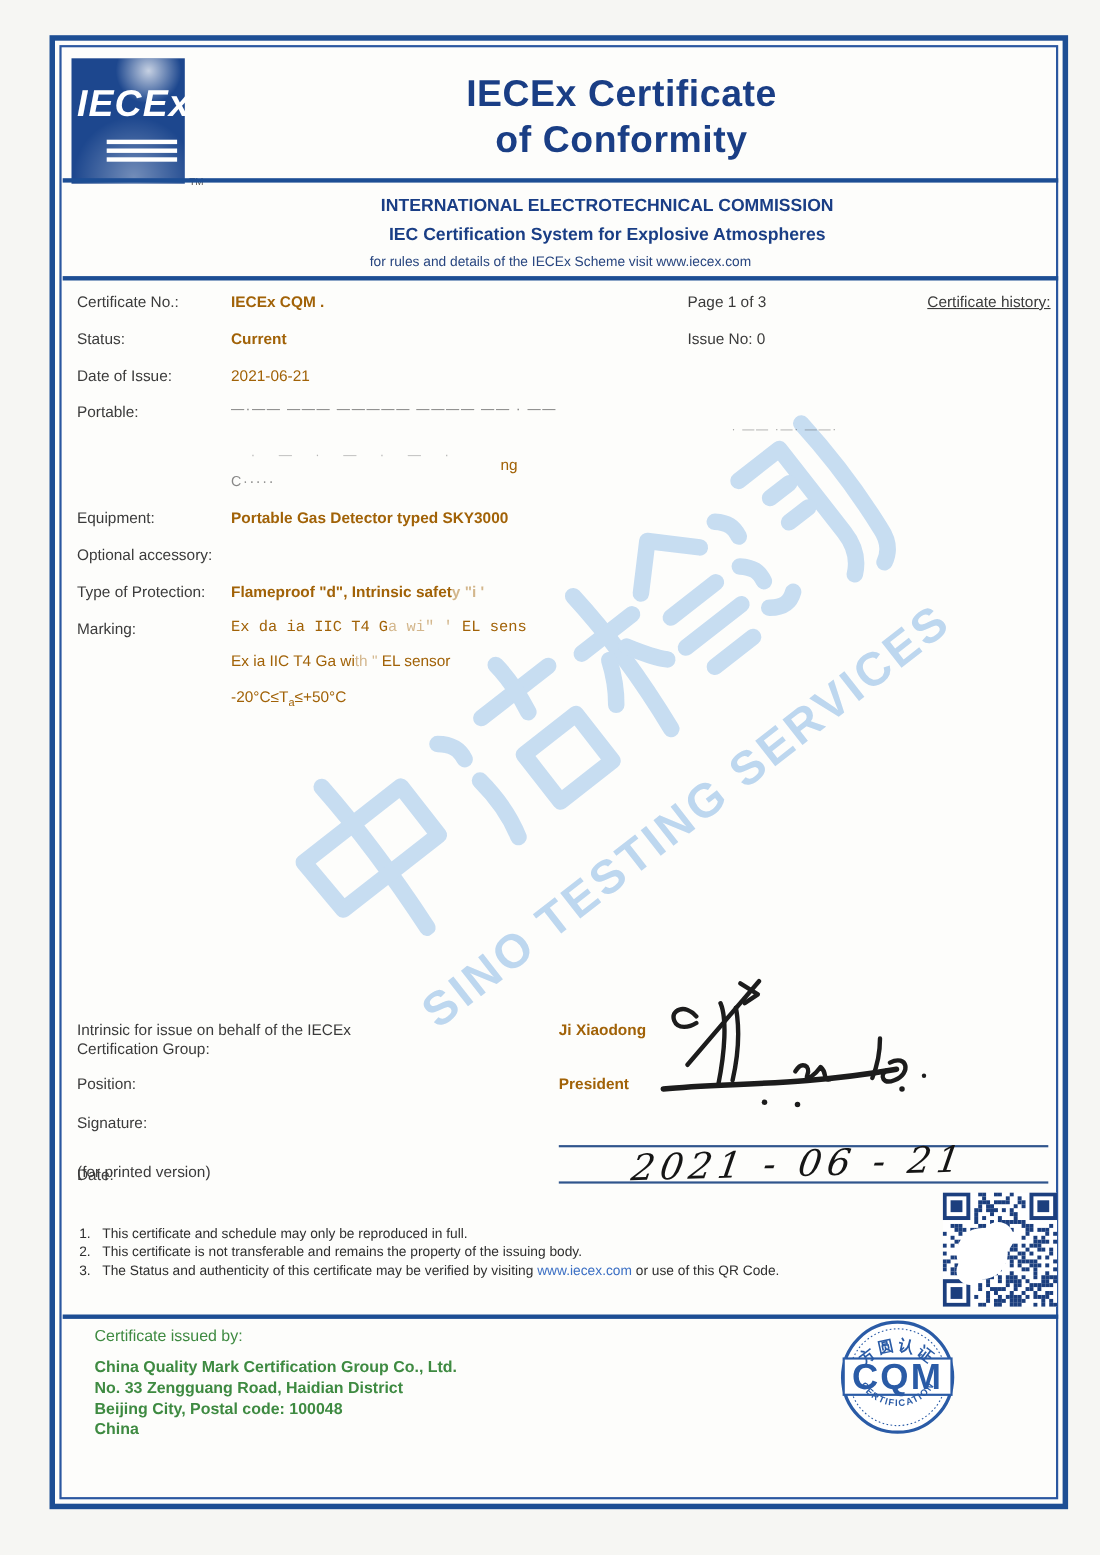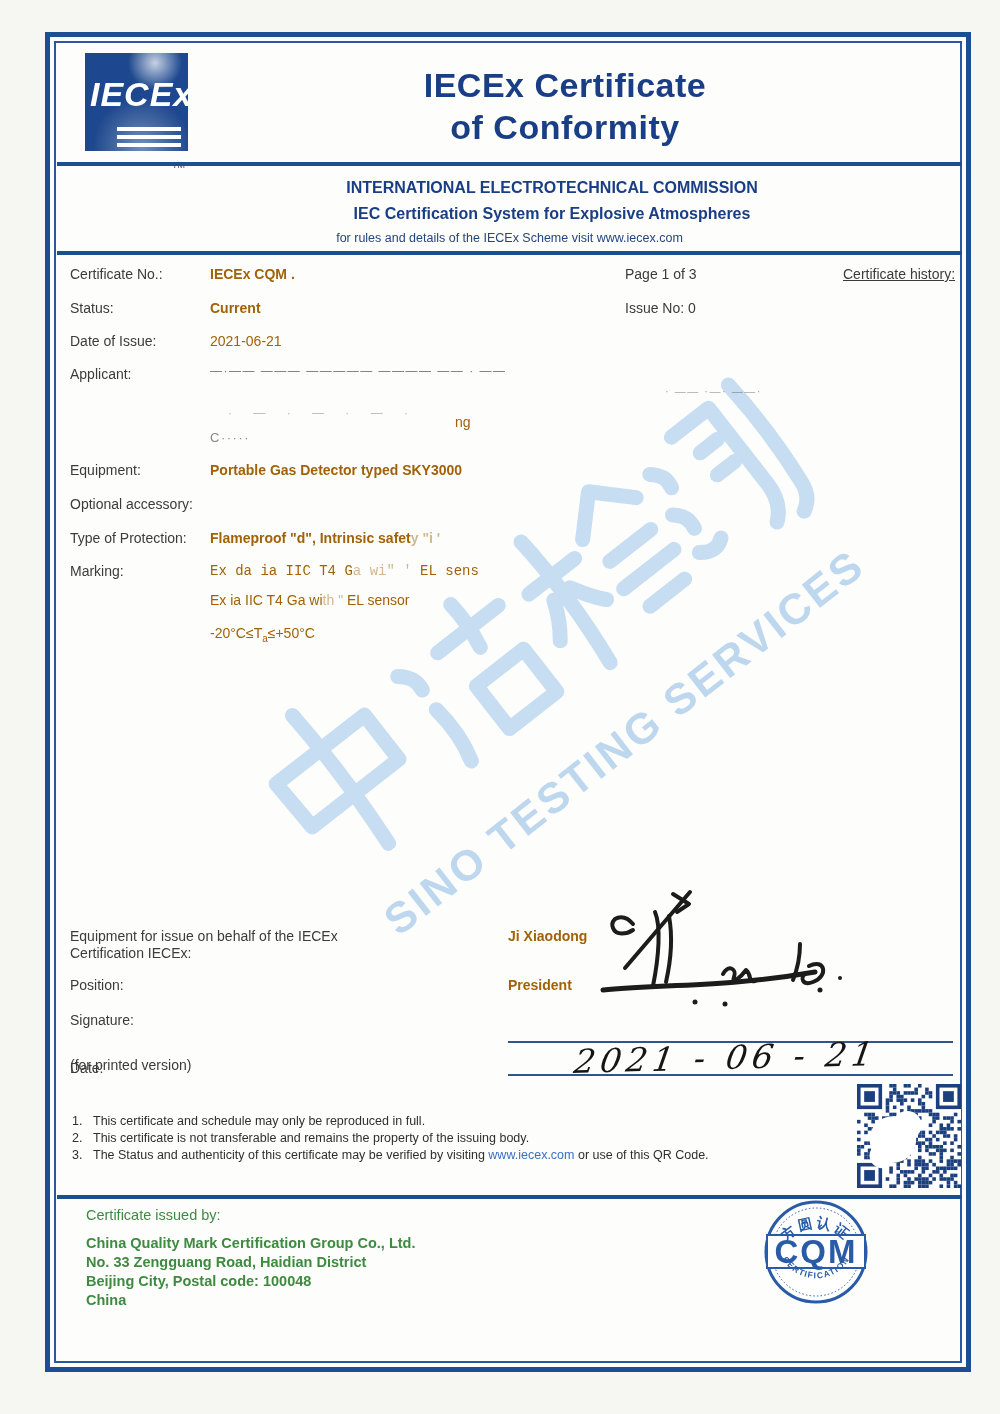--- a/index.html
+++ b/index.html
@@ -4,23 +4,23 @@
 <style>
   html,body{margin:0;padding:0;}
   body{width:1000px;height:1414px;background:#f6f6f3;font-family:"Liberation Sans",sans-serif;position:relative;overflow:hidden;}
   .abs{position:absolute;}
   
   .frame{left:45px;top:32px;width:926px;height:1340px;border:5px solid #1d4e94;box-sizing:border-box;background:#fdfdfb;}
   .frame-inner{position:absolute;left:4px;top:4px;right:4px;bottom:4px;border:2px solid #2b57a0;}
   .rule{height:4px;background:#1d4e94;}
   .thin-line{height:0;border-top:2px solid #30558c;}
   
-  .logo-box{left:65px;top:53px;width:103px;height:98px;background:#1d478e;
+  .logo-box{left:65px;top:53px;width:103px;height:114px;background:#1d478e;
     background-image:radial-gradient(circle at 68% 10%,rgba(255,255,255,.75),rgba(255,255,255,0) 24%),
-                     radial-gradient(circle at 55% 95%,rgba(255,255,255,.38),rgba(255,255,255,0) 45%);margin-left:20px;}
+                     radial-gradient(circle at 55% 95%,rgba(255,255,255,.38),rgba(255,255,255,0) 45%);}
   .logo-text{position:absolute;left:5px;top:22px;color:#fff;font-size:34px;font-weight:bold;font-style:italic;letter-spacing:1px;}
   .logo-bar{position:absolute;left:32px;width:64px;height:4px;background:#fff;}
   .tm{left:172px;top:160px;font-size:9px;color:#4a4a4a;}
   .title{left:168px;width:794px;text-align:center;font-size:34px;font-weight:bold;color:#1a3e85;letter-spacing:.5px;}
   .org1,.org2{left:57px;width:990px;text-align:center;font-weight:bold;font-size:16px;color:#1a3e85;}
   .org3{left:57px;width:905px;text-align:center;font-size:12.5px;color:#27457f;}
   
   .lbl{font-size:14px;color:#3b3b3b;}
   .val{font-size:14px;color:#a16207;}
   .bold{font-weight:bold;}
@@ -100,42 +100,42 @@
 <span class="abs lbl" style="left:625px;top:266px;">Page 1 of 3</span>
 <span class="abs lbl underline" style="left:843px;top:266px;">Certificate history:</span>
 
 <span class="abs lbl" style="left:70px;top:300px;">Status:</span>
 <span class="abs val bold" style="left:210px;top:300px;">Current</span>
 <span class="abs lbl" style="left:625px;top:300px;">Issue No: 0</span>
 
 <span class="abs lbl" style="left:70px;top:333px;">Date of Issue:</span>
 <span class="abs val" style="left:210px;top:333px;">2021-06-21</span>
 
-<span class="abs lbl" style="left:70px;top:366px;">Applicant:</span>
+<span class="abs lbl" style="left:70px;top:366px;">Portable:</span>
 <span class="abs erased" style="left:210px;top:364px;">—·—— ——— ————— ———— —— · ——</span>
 <span class="abs erased" style="left:665px;top:385px;font-size:11px;opacity:.45;">· ——  ·—·  ——·</span>
 <span class="abs erased" style="left:228px;top:406px;opacity:.35;letter-spacing:9px;">· — ·  — ·  —  ·</span>
 <span class="abs val" style="left:455px;top:414px;">ng</span>
 <span class="abs erased" style="left:210px;top:430px;font-size:13px;opacity:.6;">C·····</span>
 
 <span class="abs lbl" style="left:70px;top:462px;">Equipment:</span>
 <span class="abs val bold" style="left:210px;top:462px;">Portable Gas Detector typed SKY3000</span>
 
 <span class="abs lbl" style="left:70px;top:496px;">Optional accessory:</span>
 
 <span class="abs lbl" style="left:70px;top:530px;">Type of Protection:</span>
 <span class="abs val bold" style="left:210px;top:530px;"><span>Flameproof "d", Intrinsic safet</span><span class="faded">y "i  '</span></span>
 
 <span class="abs lbl" style="left:70px;top:563px;">Marking:</span>
 <span class="abs val" style="left:210px;top:563px;font-family:Liberation Mono, monospace;"><span>Ex da ia IIC T4 G</span><span class="faded">a  wi" '</span><span> EL sens</span></span>
 <span class="abs val" style="left:210px;top:592px;"><span>Ex ia IIC T4 Ga wi</span><span class="faded">th  "</span><span> EL sensor</span></span>
 <span class="abs val" style="left:210px;top:625px;"><span>-20°C≤T</span><sub>a</sub><span>≤+50°C</span></span>
 
-<span class="abs lbl" style="left:70px;top:928px;">Equipment for issue on behalf of the IECEx</span>
-<span class="abs lbl" style="left:70px;top:945px;">Certification IECEx:</span>
+<span class="abs lbl" style="left:70px;top:928px;">Intrinsic for issue on behalf of the IECEx</span>
+<span class="abs lbl" style="left:70px;top:945px;">Certification Group:</span>
 <span class="abs val bold" style="left:508px;top:928px;">Ji Xiaodong</span>
 <span class="abs lbl" style="left:70px;top:977px;">Position:</span>
 <span class="abs val bold" style="left:508px;top:977px;">President</span>
 
 <svg class="abs" style="left:595px;top:882px;" width="250" height="125" viewBox="0 0 250 125">
   <g stroke="#1c1c1c" stroke-width="4" fill="none" stroke-linecap="round" stroke-linejoin="round">
     <path d="M38,42 c-10,-12 -24,-6 -20,4 c3,8 14,6 20,2"></path>
     <path d="M60,30 c6,14 4,44 -2,74"></path>
     <path d="M95,10 L30,86"></path>
     <path d="M78,12 l16,10 l-12,8"></path>

